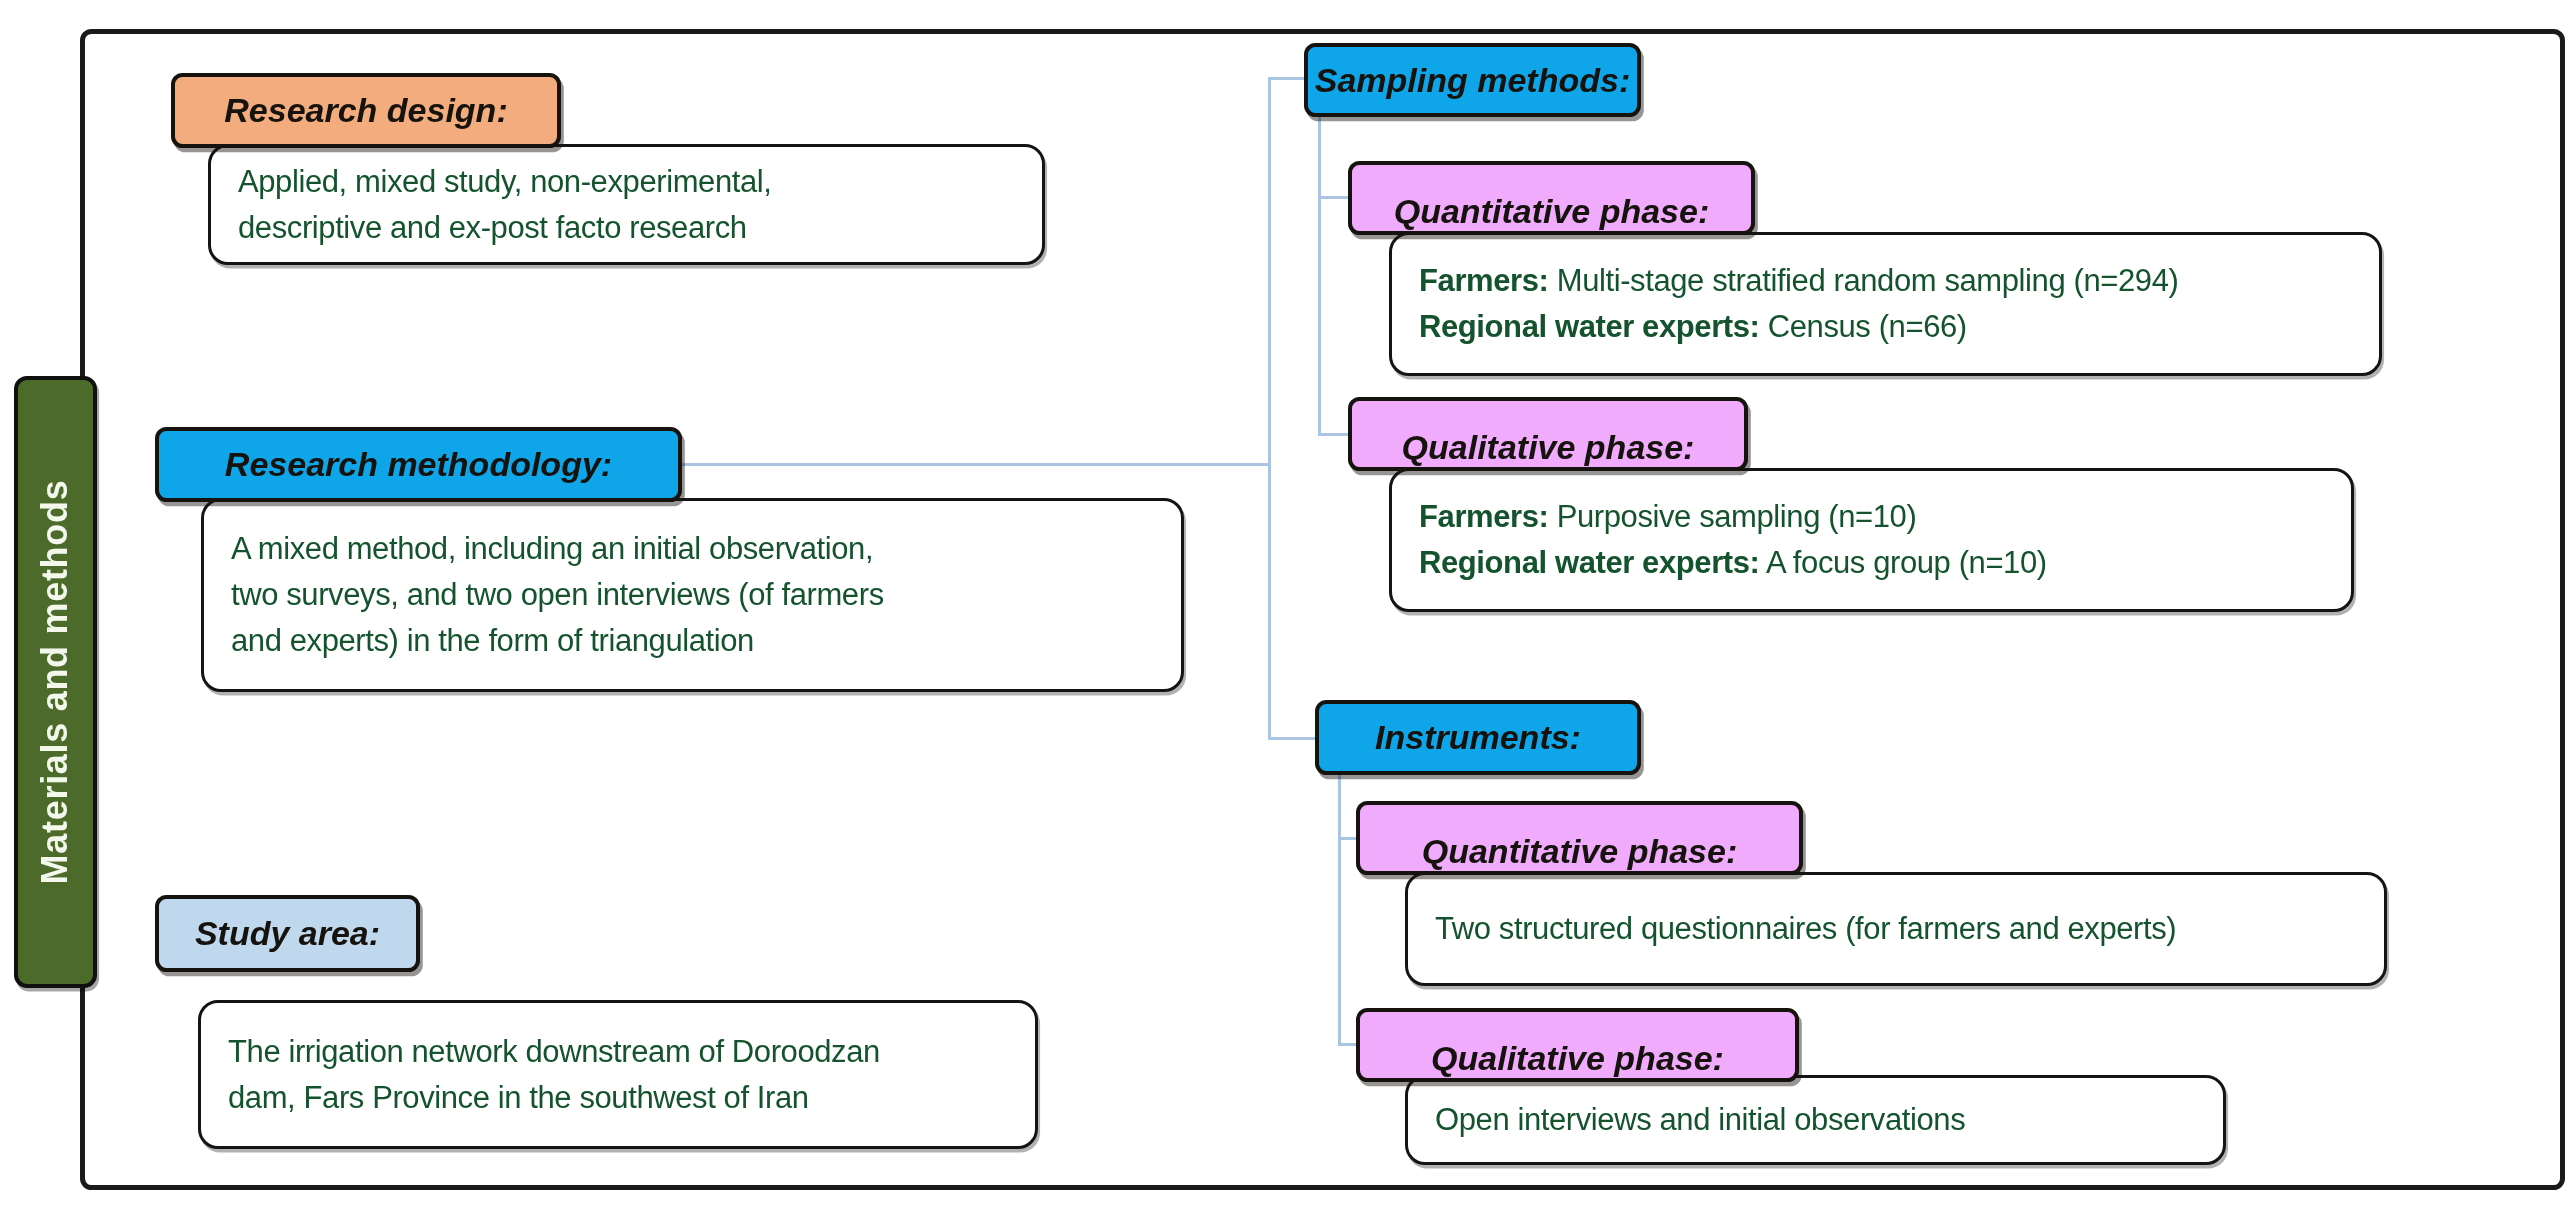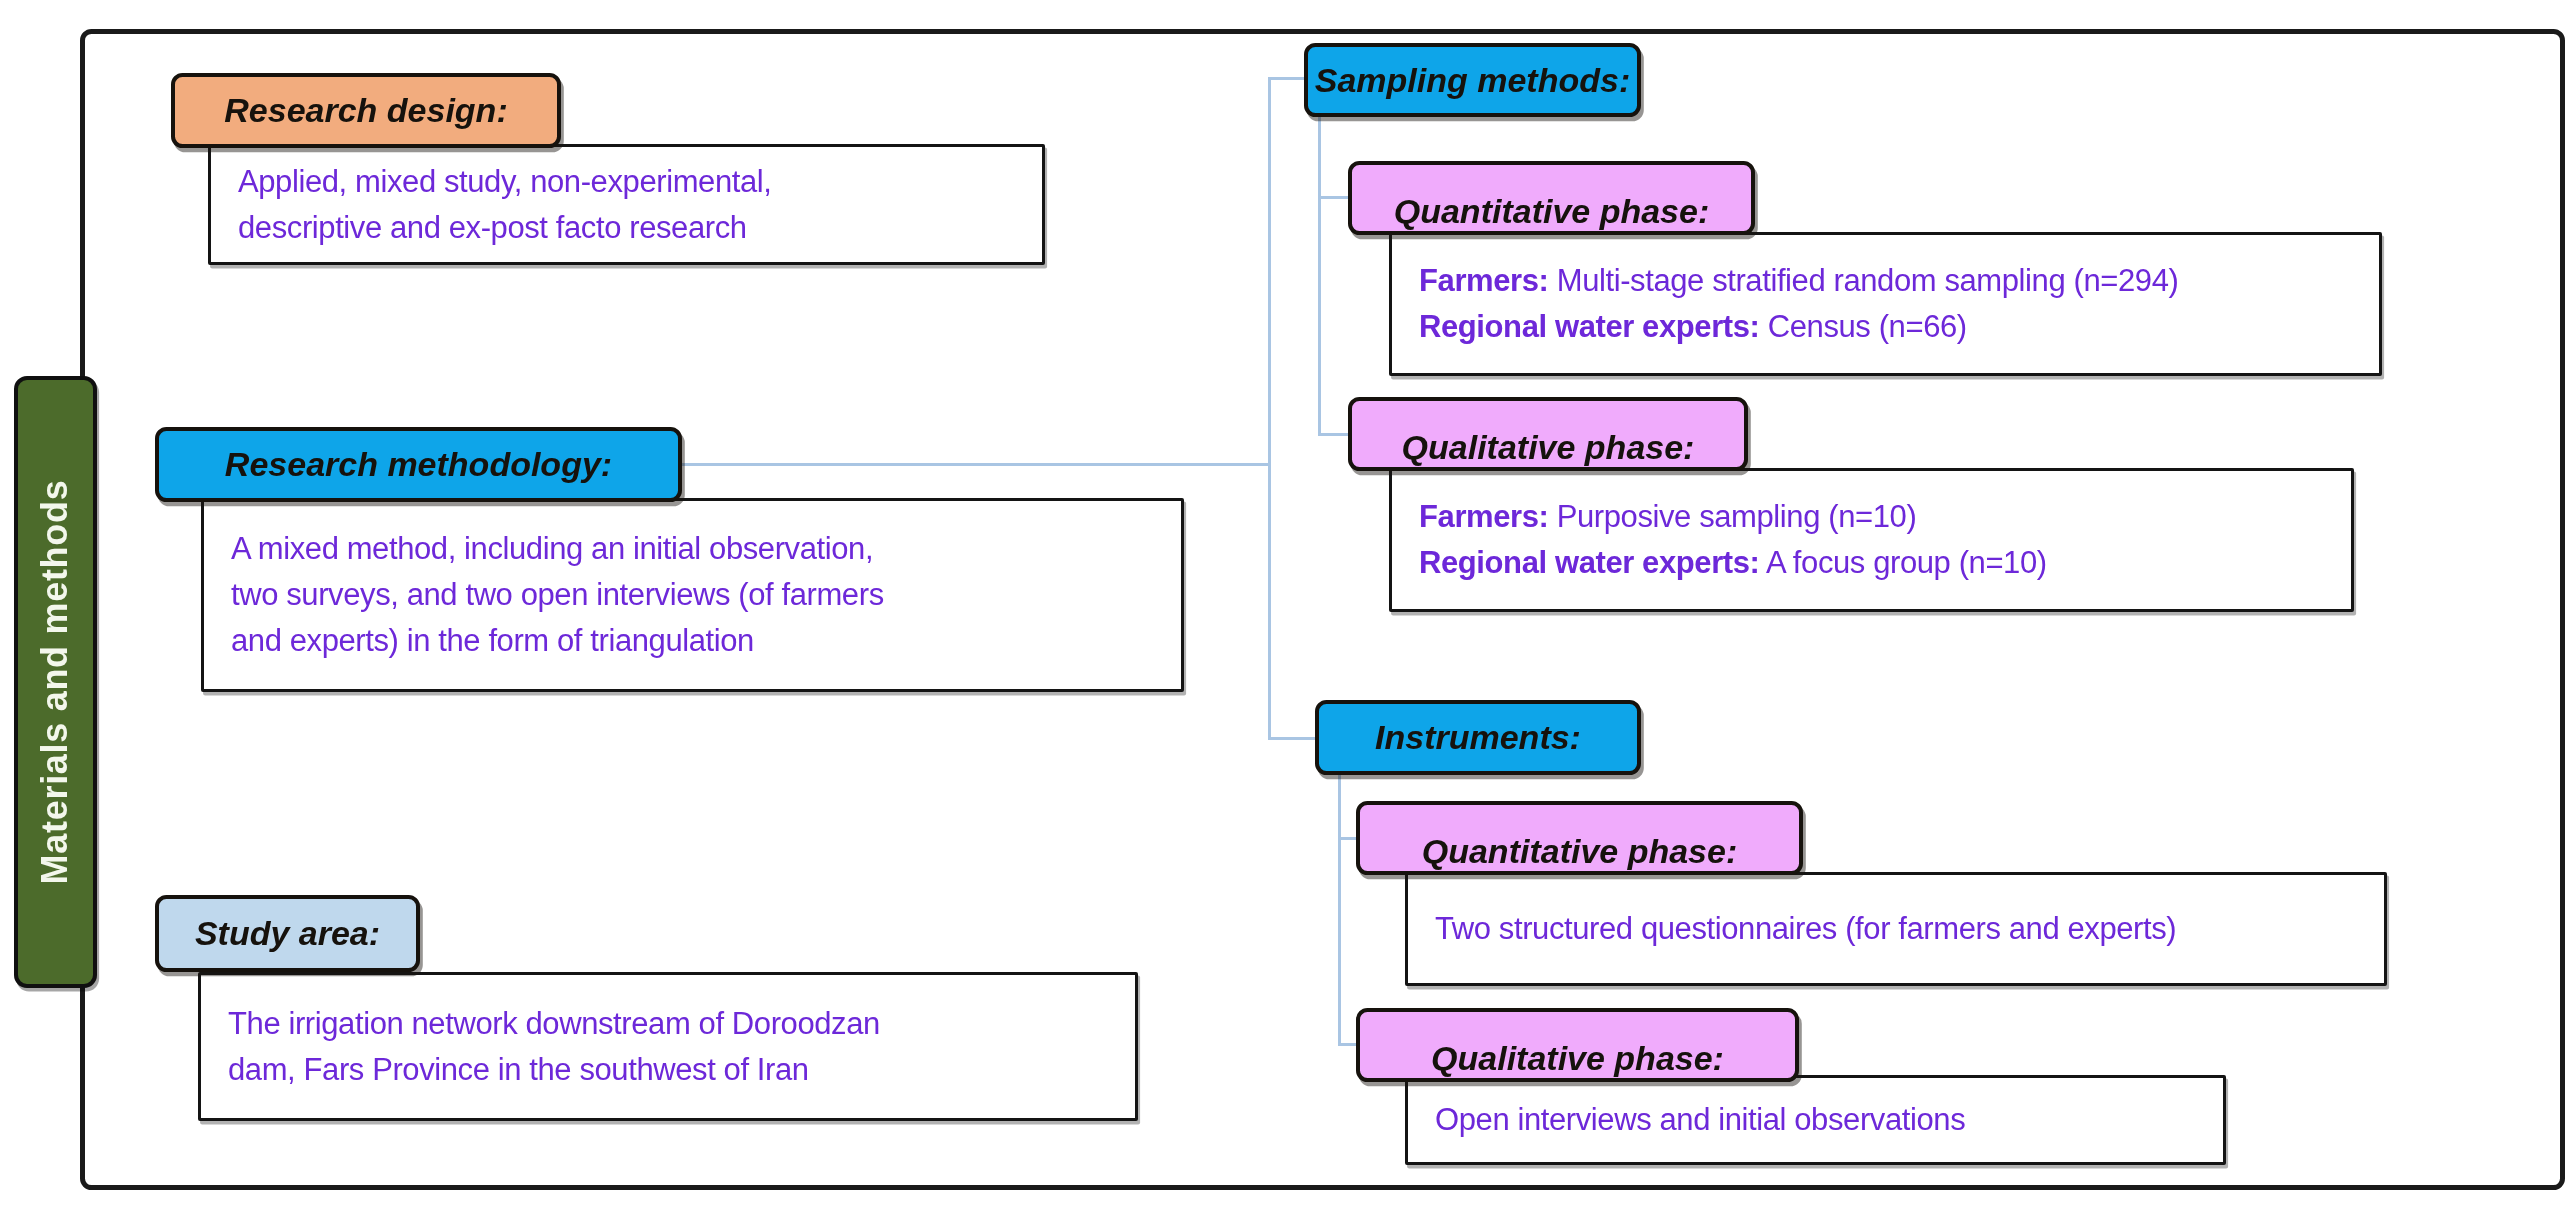--- a/index.html
+++ b/index.html
@@ -30,22 +30,22 @@
     font-weight:bold;font-style:italic;font-size:34px;color:#16120d;
     white-space:nowrap;z-index:5;box-shadow:2.8px 4.3px 0 rgba(25,20,15,.45);
   }
   .hdr.orange{background:#f2ac7e;}
   .hdr.green{background:#0ea5e9;}
   .hdr.blue{background:#bfd8ed;}
   .hdr.gray{background:#f0abfc;align-items:flex-end;}
 
   .bodybox{
     position:absolute;box-sizing:border-box;background:#ffffff;
-    border:3.6px solid #141414;border-radius:2px;z-index:4;
-    padding:11.4px 27px;font-size:31px;color:#6d28d9;letter-spacing:-0.4px;
+    border:3.6px solid #141414;border-radius:20px;z-index:4;
+    padding:11.4px 27px;font-size:31px;color:#14532d;letter-spacing:-0.4px;
     display:flex;flex-direction:column;justify-content:center;
     box-shadow:2.1px 3.6px 0 rgba(0,0,0,.30);
   }
   .bodybox .ln{line-height:1.48;white-space:nowrap;}
   .b{font-weight:bold;}
 </style>
 </head>
 <body>
 
 <div class="frame"></div>
@@ -78,21 +78,21 @@
 </div>
 <div class="bodybox" style="left:201px;top:498px;width:983px;height:194px;">
   <div class="ln">A mixed method, including an initial observation,</div>
   <div class="ln">two surveys, and two open interviews (of farmers</div>
   <div class="ln">and experts) in the form of triangulation</div>
 </div>
 
 <div class="hdr blue" style="left:155px;top:895px;width:265px;height:77px;">
   <span>Study area:</span>
 </div>
-<div class="bodybox" style="left:198px;top:972px;width:940px;height:149px;">
+<div class="bodybox" style="left:198px;top:1000px;width:840px;height:149px;">
   <div class="ln">The irrigation network downstream of Doroodzan</div>
   <div class="ln">dam, Fars Province in the southwest of Iran</div>
 </div>
 
 <div class="hdr green" style="left:1304px;top:43px;width:337px;height:74px;">
   <span>Sampling methods:</span>
 </div>
 
 <div class="hdr gray" style="left:1348px;top:161px;width:407px;height:74px;">
   <span>Quantitative phase:</span>

